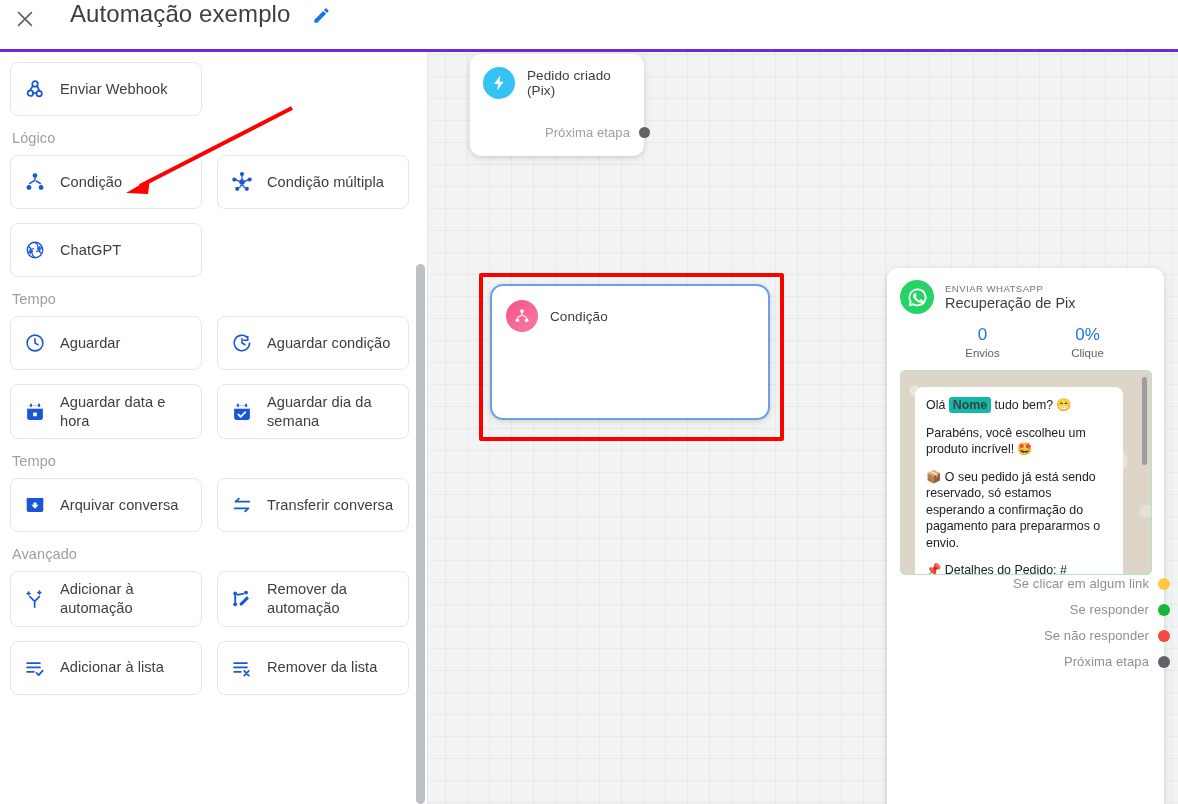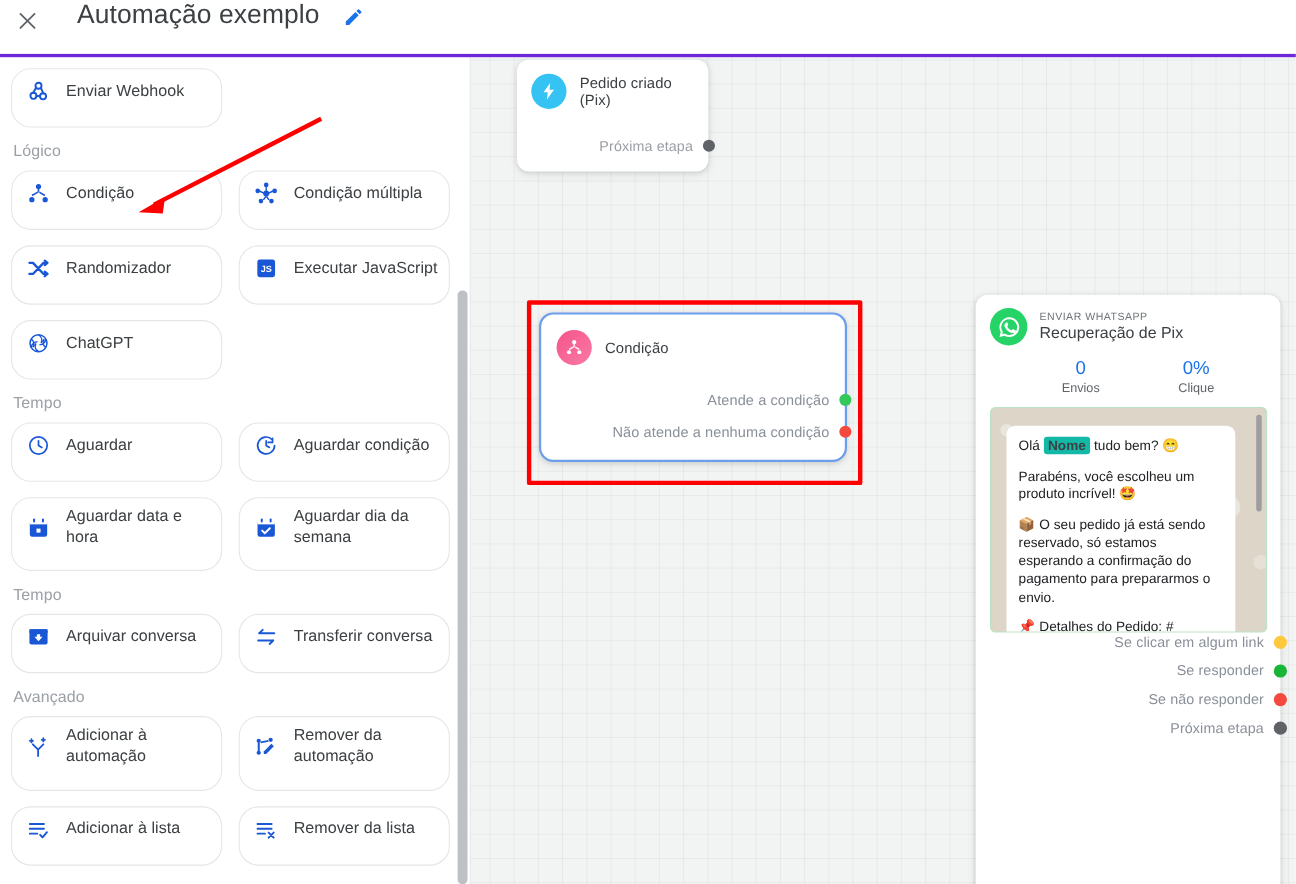--- a/index.html
+++ b/index.html
@@ -46,24 +46,24 @@
     z-index: 20;
   }
   #sidebar-inner { padding: 10px 14px 0 10px; }
   .group-label {
     font-size: 14.5px; color: #9aa0a6; font-weight: 400;
     margin: 14px 0 9px 2px; letter-spacing: .1px;
   }
   .card-row { display: flex; gap: 15px; margin-bottom: 14px; }
   .node-card {
     width: 192px; min-height: 54px;
-    border: 1px solid #e4e6e9; border-radius: 18px;
+    border: 1px solid #e4e6e9; border-radius: 8px;
     background: #fff;
     display: flex; align-items: center;
-    padding: 8px 10px 20px 12px;
+    padding: 8px 10px 8px 12px;
     cursor: pointer;
     gap: 13px;
     flex: 0 0 192px;
   }
   .node-card .ic {
     width: 24px; height: 24px; flex: 0 0 24px;
     display: flex; align-items: center; justify-content: center;
   }
   .node-card .ic svg { width: 22px; height: 22px; }
   .node-card .lbl {
@@ -283,40 +283,20 @@
             <circle cx="3.6" cy="9.3" r="2.3"></circle>
             <path d="M11.3 5h1.4v5h-1.4zM13.6 11.2l4.8-2.4.7 1.3-4.8 2.4zM12.6 14l2.8 3.9-1.2.8-2.8-3.9zM11.4 14l-2.8 3.9 1.2.8 2.8-3.9zM10.4 11.2 5.6 8.8l-.7 1.3 4.8 2.4z"></path>
           </svg>
         </span>
         <span class="lbl">Condição múltipla</span>
       </div>
     </div>
     <div class="card-row">
       <div class="node-card">
         <span class="ic">
-          <svg viewBox="0 0 24 24" fill="none" stroke="#1a57d6" stroke-width="2.3" stroke-linecap="round" stroke-linejoin="round">
-            <path d="M3 6.5h3.5L17 17.5h3.5M3 17.5h3.5L17 6.5h3.5"></path>
-            <path d="M18.2 4.3 20.9 6.5 18.2 8.7M18.2 15.3 20.9 17.5 18.2 19.7" fill="#1a57d6"></path>
-          </svg>
-        </span>
-        <span class="lbl">Randomizador</span>
-      </div>
-      <div class="node-card">
-        <span class="ic">
-          <svg viewBox="0 0 24 24">
-            <rect x="3.2" y="3.2" width="17.6" height="17.6" rx="2.4" fill="#1a57d6"></rect>
-            <text x="12" y="16" font-family="Liberation Sans, sans-serif" font-size="9" font-weight="700" fill="#fff" text-anchor="middle">JS</text>
-          </svg>
-        </span>
-        <span class="lbl">Executar JavaScript</span>
-      </div>
-    </div>
-    <div class="card-row">
-      <div class="node-card">
-        <span class="ic">
           <svg viewBox="0 0 24 24" fill="none" stroke="#1a57d6" stroke-width="1.5">
             <circle cx="12" cy="12" r="8.4"></circle>
             <path d="M12 3.8c3 1.6 4 5 2.6 8M12 20.2c-3-1.6-4-5-2.6-8M19.1 7.9c-.3 3.4-3 5.6-6.1 5.6M4.9 16.1c.3-3.4 3-5.6 6.1-5.6M19.1 16.1c-2.7-2-3.2-5.4-1.7-8.1M4.9 7.9c2.7 2 3.2 5.4 1.7 8.1"></path>
           </svg>
         </span>
         <span class="lbl">ChatGPT</span>
       </div>
     </div>
 
     <div class="group-label">Tempo</div>
@@ -466,30 +446,20 @@
       <span class="circ-icon" style="background:linear-gradient(135deg,#f5538a,#fa7aa4)">
         <svg viewBox="0 0 24 24" fill="#fff">
           <circle cx="12" cy="5.4" r="2.5"></circle>
             <circle cx="5.8" cy="17.6" r="2.5"></circle>
             <circle cx="18.2" cy="17.6" r="2.5"></circle>
           <path d="M11.2 7.4h1.6v4.2h-1.6zM5.6 13.4l6-3.4.8 1.4-6 3.4zM18.4 13.4l-6-3.4-.8 1.4 6 3.4z"></path>
         </svg>
       </span>
       <span class="node-title">Condição</span>
     </div>
-    <div id="cond-ports">
-      <div class="port-row">
-        <span class="port-label">Atende a condição</span>
-        <span class="port-dot" style="background:#34c759"></span>
-      </div>
-      <div class="port-row">
-        <span class="port-label">Não atende a nenhuma condição</span>
-        <span class="port-dot" style="background:#f4493f"></span>
-      </div>
-    </div>
   </div>
 
   <div id="highlight-box"></div>
 
   <div id="node-whatsapp" class="flow-node">
     <div id="wa-head">
       <span class="circ-icon">
         <svg viewBox="0 0 24 24" fill="#fff">
           <path d="M12 2.6A9.3 9.3 0 0 0 3.9 16.5L2.8 21.2l4.8-1.2A9.3 9.3 0 1 0 12 2.6zm0 1.9a7.4 7.4 0 0 1 6 11.7 7.4 7.4 0 0 1-9.9 2l-.5-.3-2.3.6.6-2.2-.3-.5A7.4 7.4 0 0 1 12 4.5zm-3 3.3c-.2 0-.5 0-.7.4-.3.3-.9.9-.9 2.2s1 2.5 1.1 2.6c.1.2 1.8 2.9 4.5 3.9 2.2.8 2.7.7 3.2.6.5-.1 1.5-.6 1.7-1.3.2-.6.2-1.2.1-1.3l-.6-.3s-1.4-.7-1.6-.8c-.2-.1-.4-.1-.6.1-.2.3-.6.8-.8 1-.1.1-.3.2-.5 0-.3-.1-1.2-.4-2.2-1.4-.8-.7-1.4-1.6-1.5-1.9-.2-.3 0-.4.1-.5l.4-.5.3-.5v-.4c0-.2-.6-1.6-.8-2.1-.2-.5-.4-.4-.6-.4z"></path>
         </svg>

